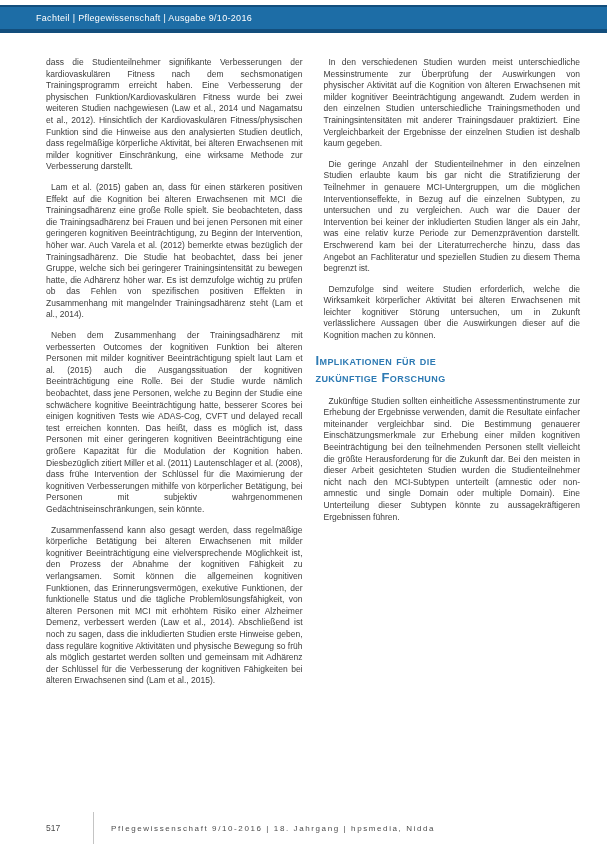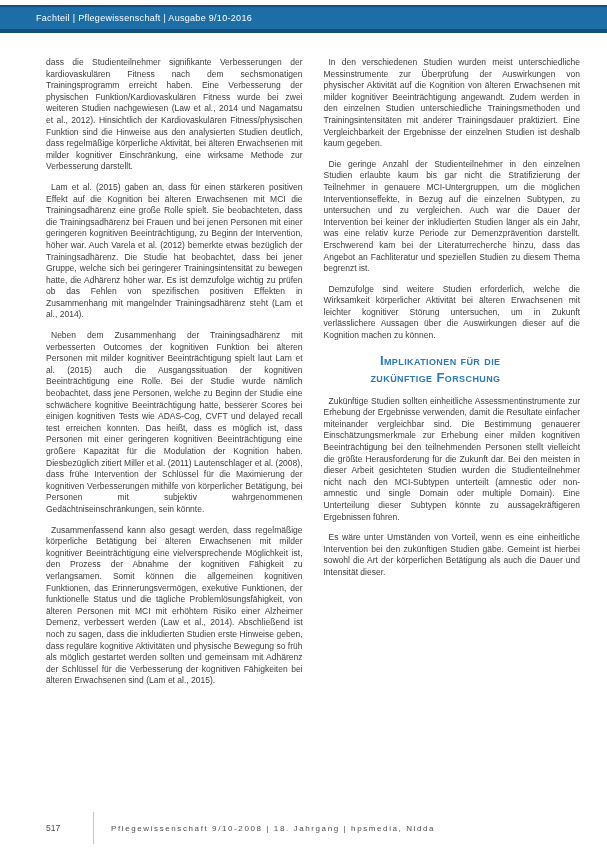--- a/index.html
+++ b/index.html
@@ -53,21 +53,21 @@
   .para.first { text-indent: 0; }
   .heading {
     margin: 0 0 10px 0;
     font-variant: small-caps;
     font-weight: bold;
     font-size: 13px;
     line-height: 17px;
     letter-spacing: 0.4px;
     color: var(--heading-color, #2d7ab3);
   }
-  .heading.second { margin-top: 10px; max-width: 185px; text-align: right; }
+  .heading.second { margin-top: 10px; max-width: 185px; }
   .footer {
     position: absolute;
     left: 38px;
     top: 811px;
     height: 34px;
     display: flex;
     align-items: center;
   }
   .page-number { font-size: 8.5px; color: #4d4d4d; width: 47px; padding-left: 8px; }
   .footer-divider { width: 1px; height: 32px; background: #c4c4c4; margin-right: 17px; }
@@ -91,24 +91,23 @@
       <p class="para" lang="de">Zusammenfassend kann also gesagt werden, dass regelmäßige körperliche Betätigung bei älteren Erwachsenen mit milder kognitiver Beeinträchtigung eine vielversprechende Möglichkeit ist, den Prozess der Abnahme der kognitiven Fähigkeit zu verlangsamen. Somit können die allgemeinen kognitiven Funktionen, das Erinnerungsvermögen, exekutive Funktionen, der funktionelle Status und die tägliche Problemlösungsfähigkeit, von älteren Personen mit MCI mit erhöhtem Risiko einer Alzheimer Demenz, verbessert werden (Law et al., 2014). Abschließend ist noch zu sagen, dass die inkludierten Studien erste Hinweise geben, dass reguläre kognitive Aktivitäten und physische Bewegung so früh als möglich gestartet werden sollten und gemeinsam mit Adhärenz der Schlüssel für die Verbesserung der kognitiven Fähigkeiten bei älteren Erwachsenen sind (Lam et al., 2015).</p>
     </div>
 
     <div class="col">
       <p class="para" lang="de">In den verschiedenen Studien wurden meist unterschiedliche Messinstrumente zur Überprüfung der Auswirkungen von physischer Aktivität auf die Kognition von älteren Erwachsenen mit milder kognitiver Beeinträchtigung angewandt. Zudem werden in den einzelnen Studien unterschiedliche Trainingsmethoden und Trainingsintensitäten mit anderer Trainingsdauer praktiziert. Eine Vergleichbarkeit der Ergebnisse der einzelnen Studien ist deshalb kaum gegeben.</p>
       <p class="para" lang="de">Die geringe Anzahl der Studienteilnehmer in den einzelnen Studien erlaubte kaum bis gar nicht die Stratifizierung der Teilnehmer in genauere MCI-Untergruppen, um die möglichen Interventionseffekte, in Bezug auf die einzelnen Subtypen, zu untersuchen und zu vergleichen. Auch war die Dauer der Intervention bei keiner der inkludierten Studien länger als ein Jahr, was eine relativ kurze Periode zur Demenzprävention darstellt. Erschwerend kam bei der Literaturrecherche hinzu, dass das Angebot an Fachliteratur und speziellen Studien zu diesem Thema begrenzt ist.</p>
       <p class="para" lang="de">Demzufolge sind weitere Studien erforderlich, welche die Wirksamkeit körperlicher Aktivität bei älteren Erwachsenen mit leichter kognitiver Störung untersuchen, um in Zukunft verlässlichere Aussagen über die Auswirkungen dieser auf die Kognition machen zu können.</p>
 
       <h2 class="heading second">Implikationen für die zukünftige Forschung</h2>
       <p class="para" lang="de">Zukünftige Studien sollten einheitliche Assessmentinstrumente zur Erhebung der Ergebnisse verwenden, damit die Resultate einfacher miteinander vergleichbar sind. Die Bestimmung genauerer Einschätzungsmerkmale zur Erhebung einer milden kognitiven Beeinträchtigung bei den teilnehmenden Personen stellt vielleicht die größte Herausforderung für die Zukunft dar. Bei den meisten in dieser Arbeit gesichteten Studien wurden die Studienteilnehmer nicht nach den MCI-Subtypen unterteilt (amnestic oder non-amnestic und single Domain oder multiple Domain). Eine Unterteilung dieser Subtypen könnte zu aussagekräftigeren Ergebnissen führen.</p>
-      <p class="para" lang="de">Es wäre unter Umständen von Vorteil, wenn es eine einheitliche Intervention bei den zukünftigen Studien gäbe. Gemeint ist hierbei sowohl die Art der körperlichen Betätigung als auch die Dauer und Intensität dieser.</p>
     </div>
 
   </div>
 
   <div class="footer">
     <span class="page-number">517</span>
     <span class="footer-divider"></span>
-    <span class="journal-line">Pflegewissenschaft 9/10-2008 | 18. Jahrgang | hpsmedia, Nidda</span>
+    <span class="journal-line">Pflegewissenschaft 9/10-2016 | 18. Jahrgang | hpsmedia, Nidda</span>
   </div>
 
 </div>
 
 </body></html>

